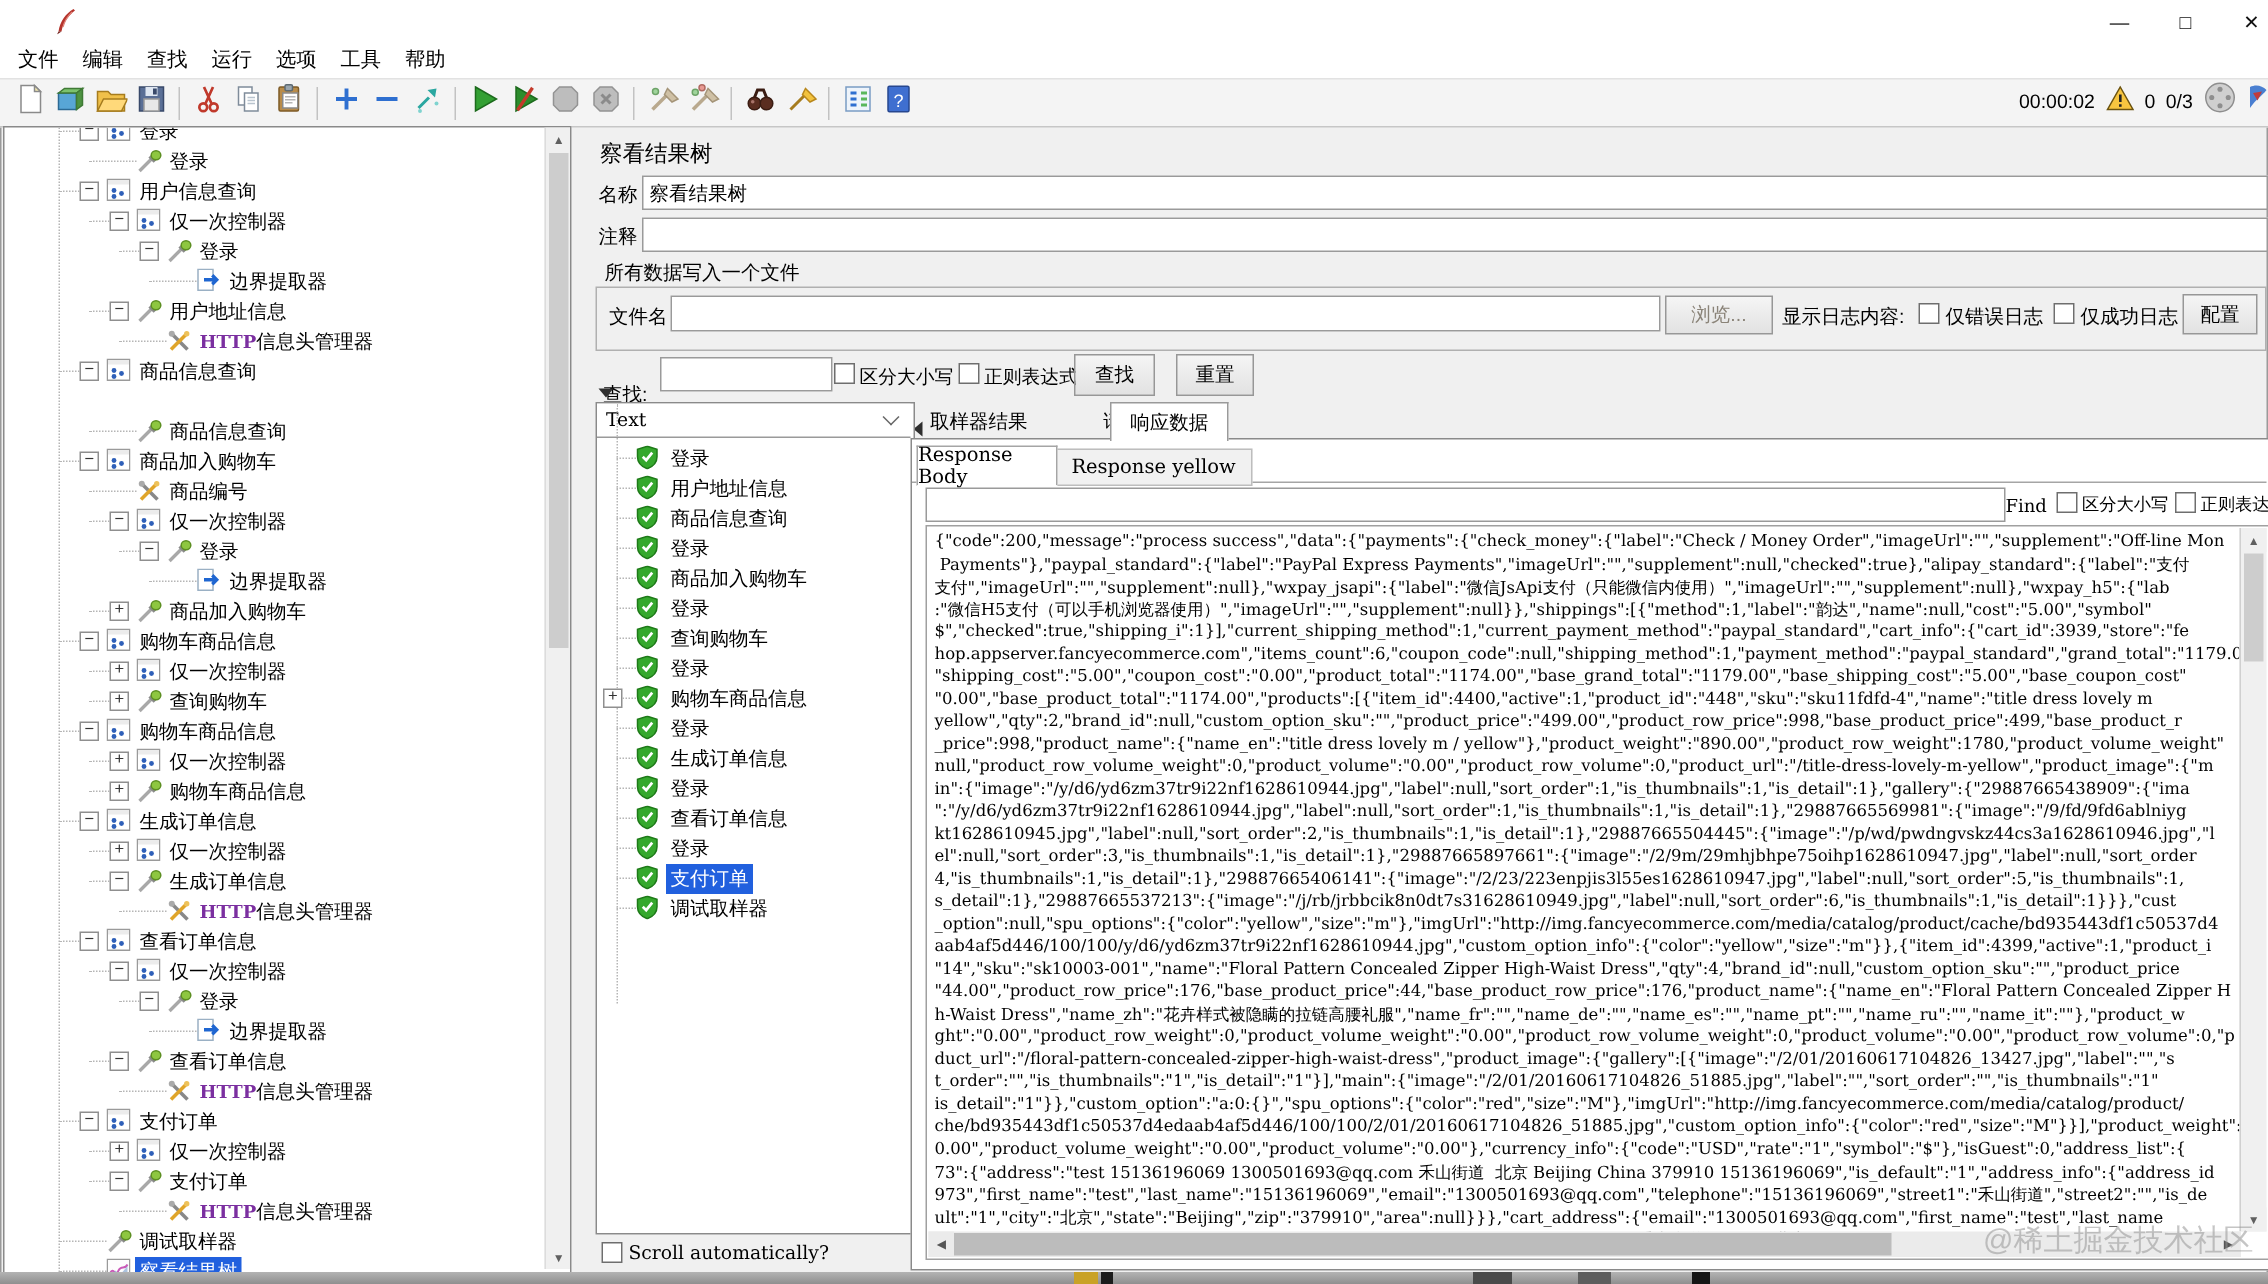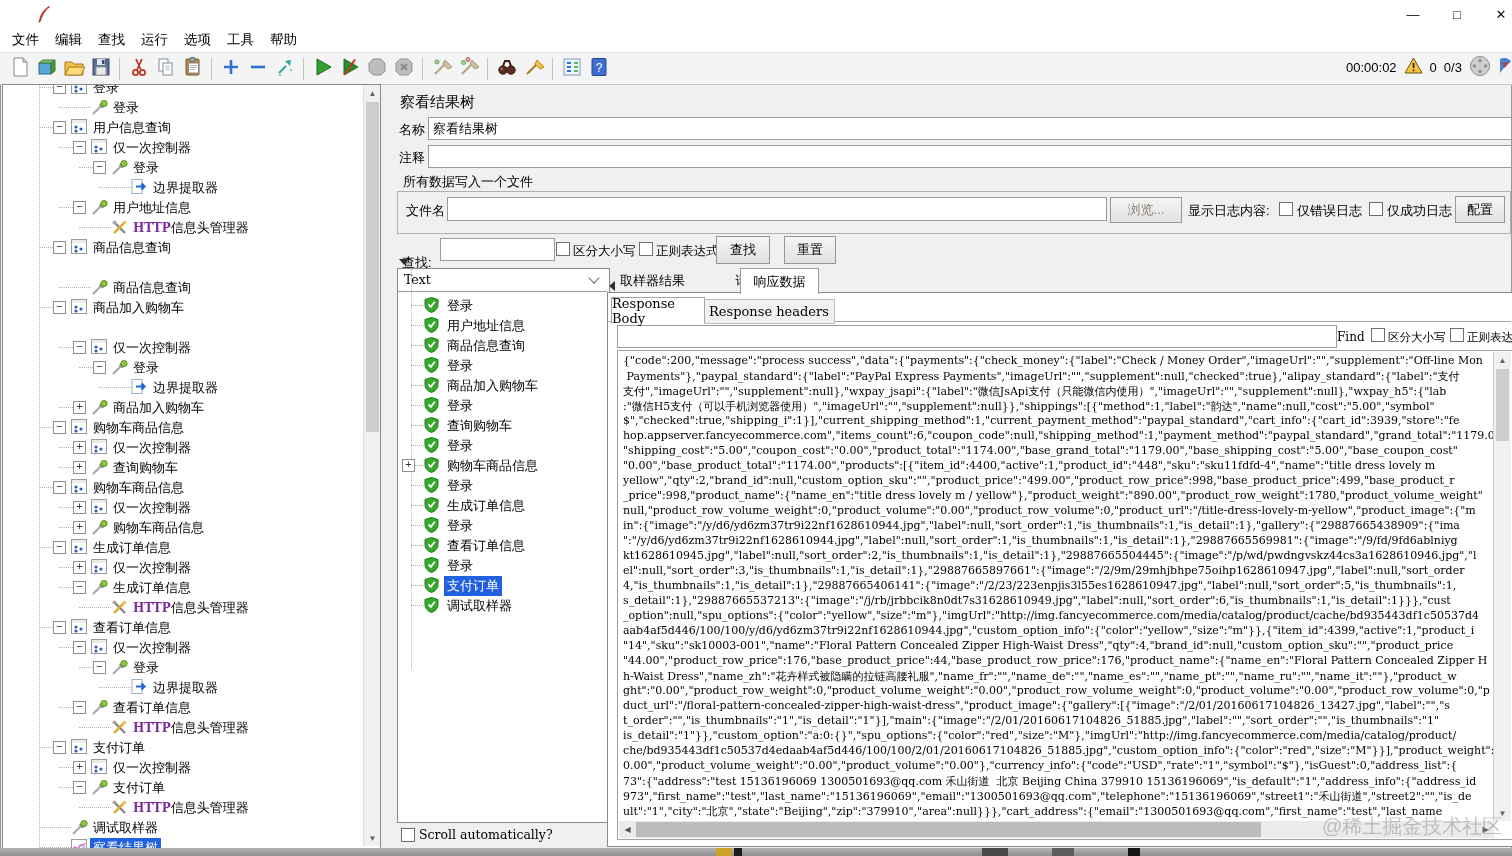--- a/index.html
+++ b/index.html
@@ -391,20 +391,30 @@
           <span class="exp-box" style="left: 50px;">−</span>
           <span class="node-icon" style="left: 68px;"><svg width="16" height="15">
               <rect x="0.5" y="0.5" width="15" height="14" fill="#fff" stroke="#9a9a9a"></rect>
               <rect x="1" y="1" width="14" height="3" fill="#ececec"></rect>
               <circle cx="5" cy="8" r="1.6" fill="#2e5fb8"></circle>
               <circle cx="10" cy="10" r="1.6" fill="#2e5fb8"></circle>
               <circle cx="5" cy="12" r="1.6" fill="#2e5fb8"></circle>
             </svg></span>
           <span class="node-lbl" style="left: 87px;">商品加入购物车</span>
         </div>
+        <div class="tree-row" style="top: 232px;">
+          <span class="tree-stub" style="left: 56px; width: 32px;"></span>
+          <span class="node-icon" style="left: 88px;"><svg width="17" height="17">
+              <path d="M3 3 L14 14" stroke="#888" stroke-width="2.4"></path>
+              <path d="M14 3 L3 14" stroke="#e0a52a" stroke-width="2.4"></path>
+              <circle cx="3.5" cy="3.5" r="2" fill="#aaa"></circle>
+              <circle cx="13.5" cy="3.5" r="1.8" fill="#eec25a"></circle>
+            </svg></span>
+          <span class="node-lbl" style="left: 107px;">商品编号</span>
+        </div>
         <div class="tree-row" style="top: 252px;">
           <span class="tree-stub" style="left: 56px; width: 14px;"></span>
           <span class="exp-box" style="left: 70px;">−</span>
           <span class="node-icon" style="left: 88px;"><svg width="16" height="15">
               <rect x="0.5" y="0.5" width="15" height="14" fill="#fff" stroke="#9a9a9a"></rect>
               <rect x="1" y="1" width="14" height="3" fill="#ececec"></rect>
               <circle cx="5" cy="8" r="1.6" fill="#2e5fb8"></circle>
               <circle cx="10" cy="10" r="1.6" fill="#2e5fb8"></circle>
               <circle cx="5" cy="12" r="1.6" fill="#2e5fb8"></circle>
             </svg></span>
@@ -918,14 +928,14 @@
   <div class="strip-frag" style="left:716px;width:16px;background:#c9a227;"></div>
   <div class="strip-frag" style="left:734px;width:8px;background:#1c1c1c;"></div>
   <div class="strip-frag" style="left:982px;width:26px;background:#4a4a4a;"></div>
   <div class="strip-frag" style="left:1052px;width:22px;background:#5d5d5d;"></div>
   <div class="strip-frag" style="left:1128px;width:12px;background:#151515;"></div>
 
 <div class="main-tab" style="left: 608px; width: 89px;">取样器结果</div>
     <div class="main-tab" style="left: 727px; width: 43px;">请求</div>
     <div class="main-tab sel" style="left: 740px; width: 77px;">响应数据</div>
     <div class="sub-tab sel" style="left: 611px; width: 92px; top: 297px; height: 25px;">Response Body</div>
-    <div class="sub-tab unsel" style="left: 703px; width: 130px; top: 299px; height: 23px;">Response headers</div>
+    <div class="sub-tab unsel" style="left: 703px; width: 130px; top: 299px; height: 23px;">Response yellow</div>
   </div>
 
 </body></html>

